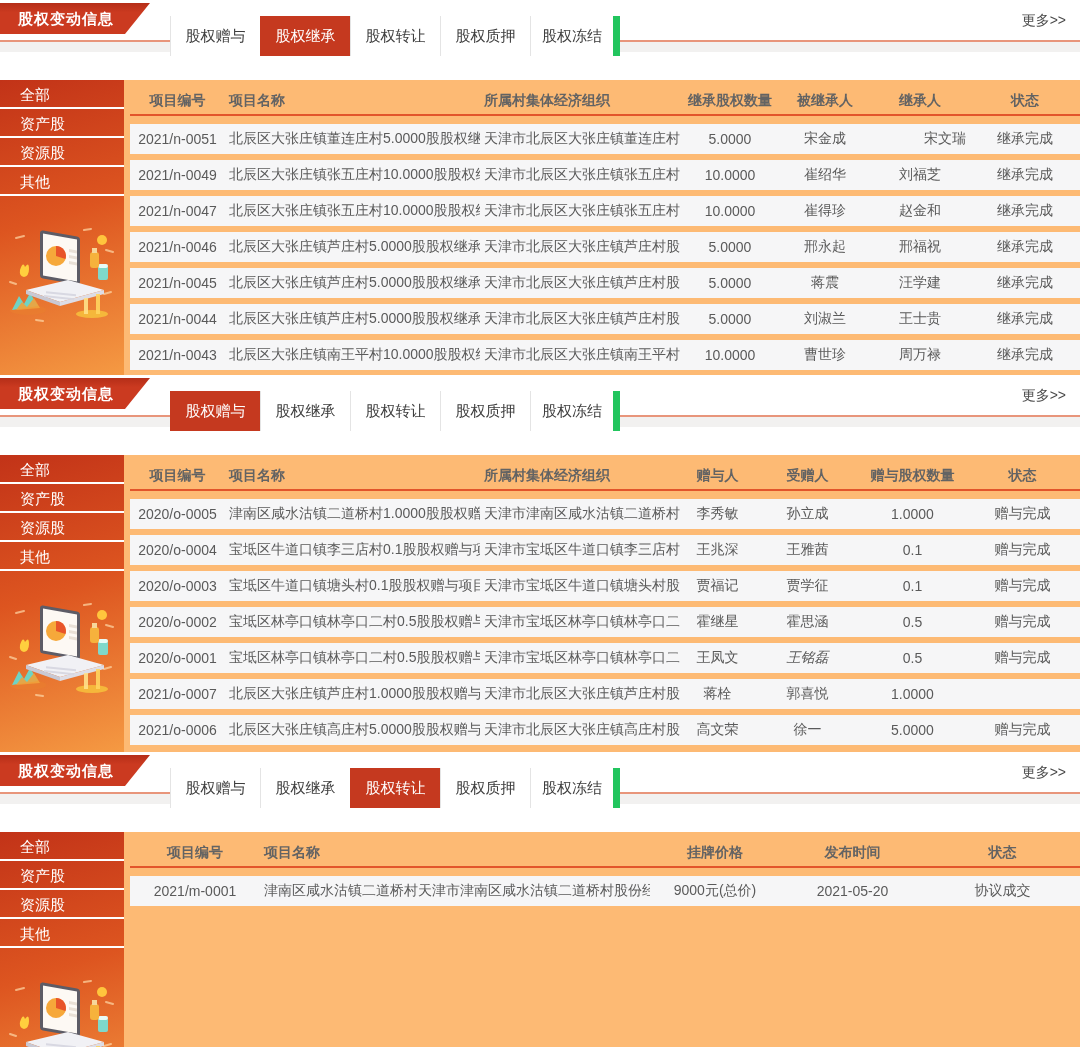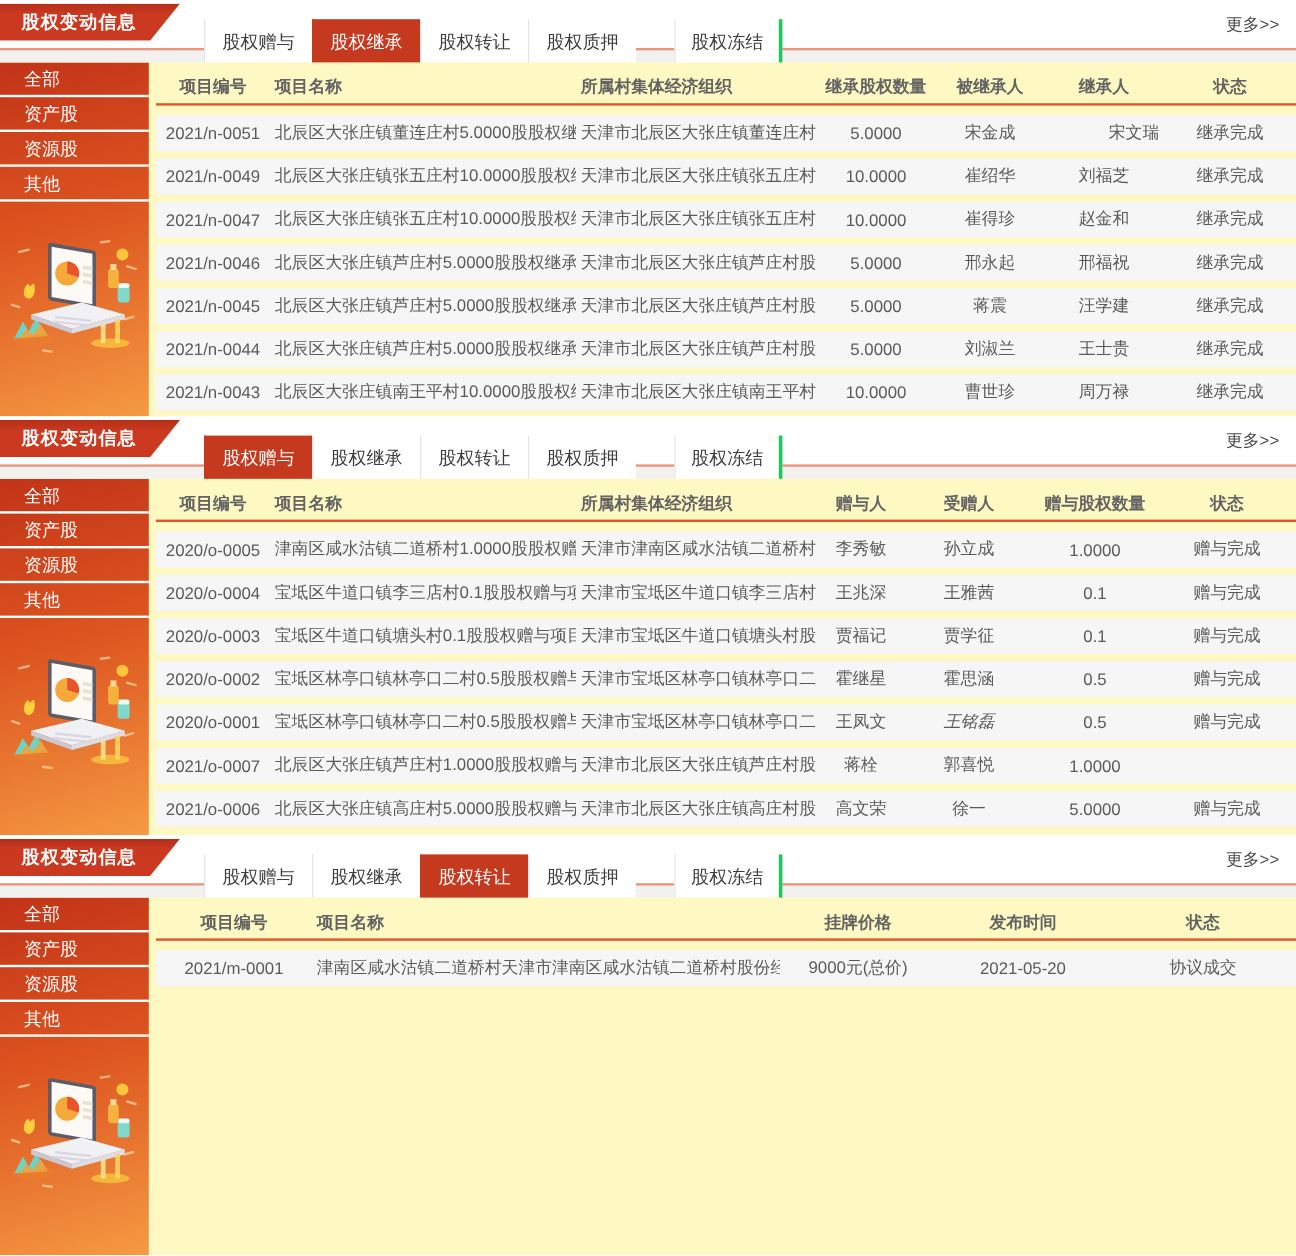--- a/index.html
+++ b/index.html
@@ -19,28 +19,28 @@
     clip-path:polygon(0 0,100% 0,calc(100% - 25px) 100%,0 100%);
     color:#fff; font-size:15px; font-weight:bold; line-height:31px; padding-left:18px;
     letter-spacing:1px;
   }
   .tabs { position:absolute; left:170px; top:16px; height:40px; display:flex; }
   .tab {
     width:90px; height:40px; line-height:40px; text-align:center;
     font-size:15px; color:#3d3d3d; border-left:1px solid #e4e4e4; cursor:pointer;
     background:#fff;
   }
-  .tab:last-child { border-right:3px solid #22c55e;margin-left:32px; }
+  .tab:last-child { border-right:7px solid #22c55e; }
   .tab.active { background:#c5391f; color:#fff; border-color:#c5391f; }
   .more { position:absolute; right:14px; top:0; height:40px; line-height:40px; font-size:14px; color:#4a4a4a; text-decoration:none; cursor:pointer; }
 
   .gap { height:10px; background:#f2f1f0; }
 
   
-  .content { position:relative; background:#fef9c3; overflow:hidden; }
+  .content { position:relative; background:#fdba74; overflow:hidden;margin-top:28px; }
   .content.h1 { height:295px; } .content.h2 { height:297px; } .content.h3 { height:298px; }
 
   .sidebar {
     position:absolute; left:0; top:0; bottom:0; width:124px;
     background:linear-gradient(163deg,#c23318 0%,#dd5520 46%,#f59a43 100%);
   }
   .side-item {
     height:29px; line-height:29px; padding-left:20px; color:#fff;
     font-size:15px; border-bottom:2px solid #fff; cursor:pointer;
   }

